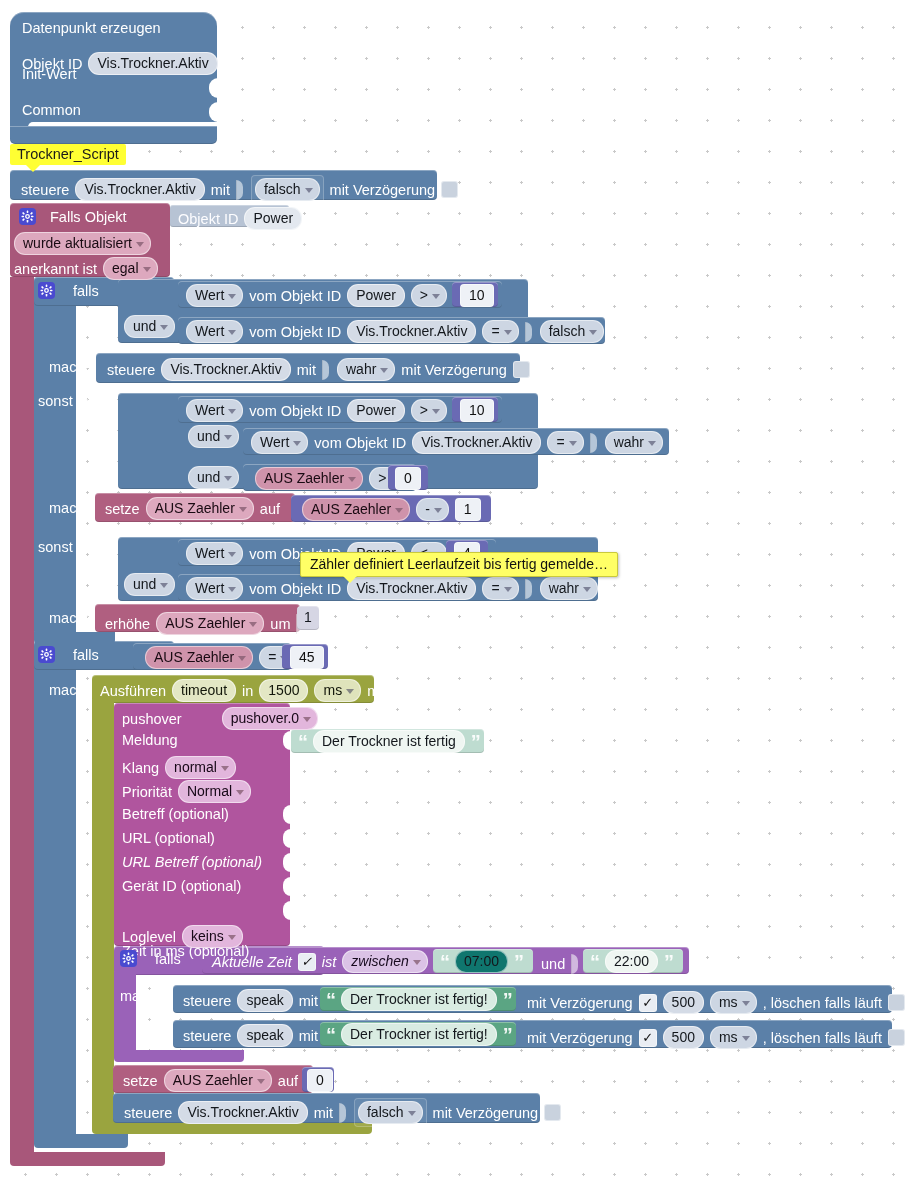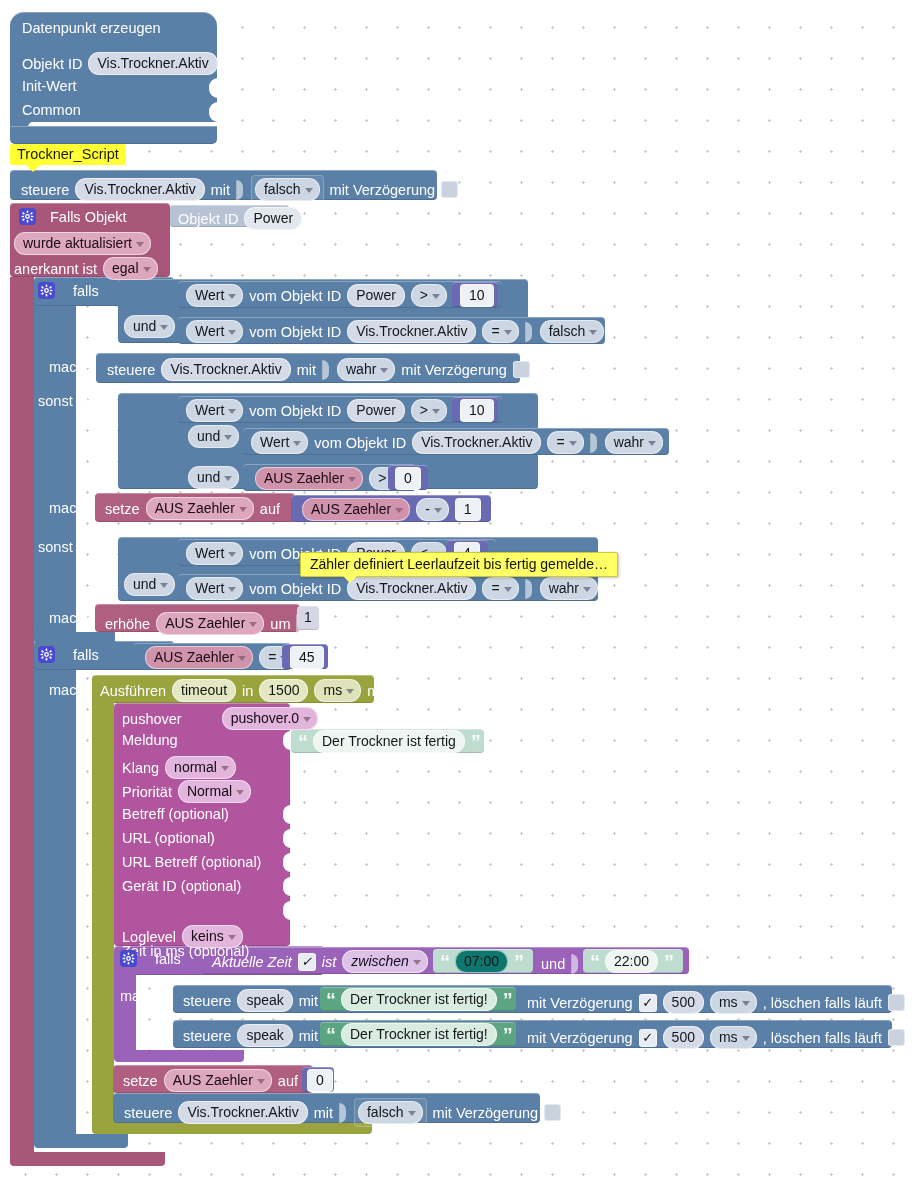--- a/index.html
+++ b/index.html
@@ -95,21 +95,21 @@
 <body>
 
 <div class="blk c-blue hat" style="left:10px;top:12px;width:207px;height:124px;">
   <div class="row abs" style="left:12px;top:8px;">
     <span class="lbl">Datenpunkt erzeugen</span>
   </div>
   <div class="row abs" style="left:12px;top:40px;">
     <span class="lbl">Objekt ID</span>
     <span class="fld">Vis.Trockner.Aktiv</span>
   </div>
-  <div class="row abs" style="left:12px;top:66px;">
+  <div class="row abs" style="left:12px;top:54px;">
     <span class="lbl">Init-Wert</span>
   </div>
   <div class="row abs" style="left:12px;top:90px;">
     <span class="lbl">Common</span>
   </div>
   <span class="abs" style="right:-1px;top:66px;width:9px;height:20px;background:#fff;border-radius:9px 0 0 9px;"></span>
   <span class="abs" style="right:-1px;top:90px;width:9px;height:20px;background:#fff;border-radius:9px 0 0 9px;"></span>
 
   <span class="abs" style="left:18px;top:110px;width:189px;height:16px;background:#ffffff;border-radius:5px 0 0 0;"></span>
 </div>
@@ -411,21 +411,21 @@
   <span class="dd dd-mag"><span>Normal</span><i class="caret caret-d"></i></span>
 </div>
 <div class="row abs" style="left:122px;top:806px;z-index:6;">
   <span class="lbl">Betreff (optional)</span>
 </div>
 <span class="abs" style="left:283px;top:805px;width:8px;height:19px;background:#ffffff;border-radius:8px 0 0 8px;z-index:7;"></span>
 <div class="row abs" style="left:122px;top:830px;z-index:6;">
   <span class="lbl">URL (optional)</span>
 </div>
 <span class="abs" style="left:283px;top:829px;width:8px;height:19px;background:#ffffff;border-radius:8px 0 0 8px;z-index:7;"></span>
-<div class="row abs" style="left:122px;top:854px;z-index:6;">
+<div class="row abs" style="left:122px;top:854px;z-index:6;font-style:italic;">
   <span class="lbl">URL Betreff (optional)</span>
 </div>
 <span class="abs" style="left:283px;top:853px;width:8px;height:19px;background:#ffffff;border-radius:8px 0 0 8px;z-index:7;"></span>
 <div class="row abs" style="left:122px;top:878px;z-index:6;">
   <span class="lbl">Gerät ID (optional)</span>
 </div>
 <span class="abs" style="left:283px;top:877px;width:8px;height:19px;background:#ffffff;border-radius:8px 0 0 8px;z-index:7;"></span>
 <div class="row abs" style="left:122px;top:902px;z-index:6;margin-top:41px;">
   <span class="lbl">Zeit in ms (optional)</span>
 </div>

